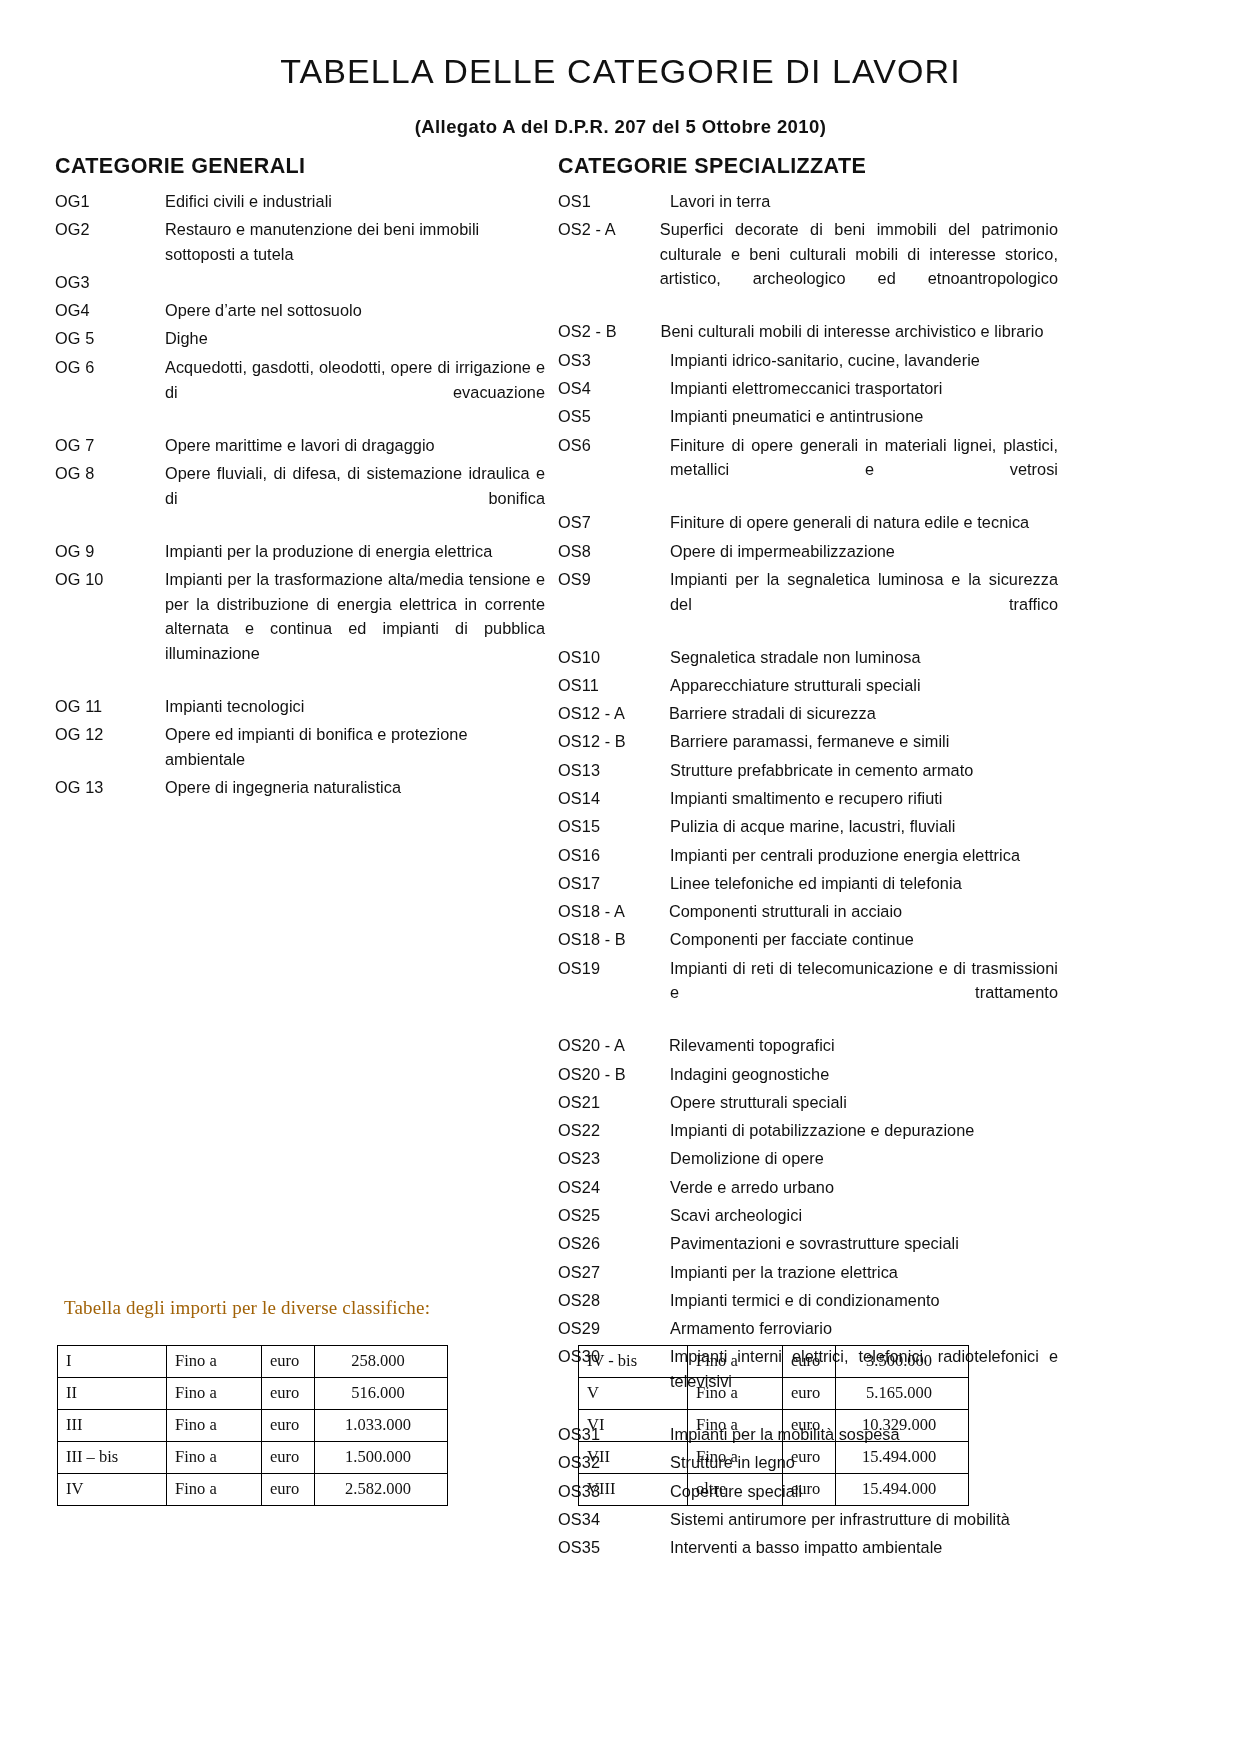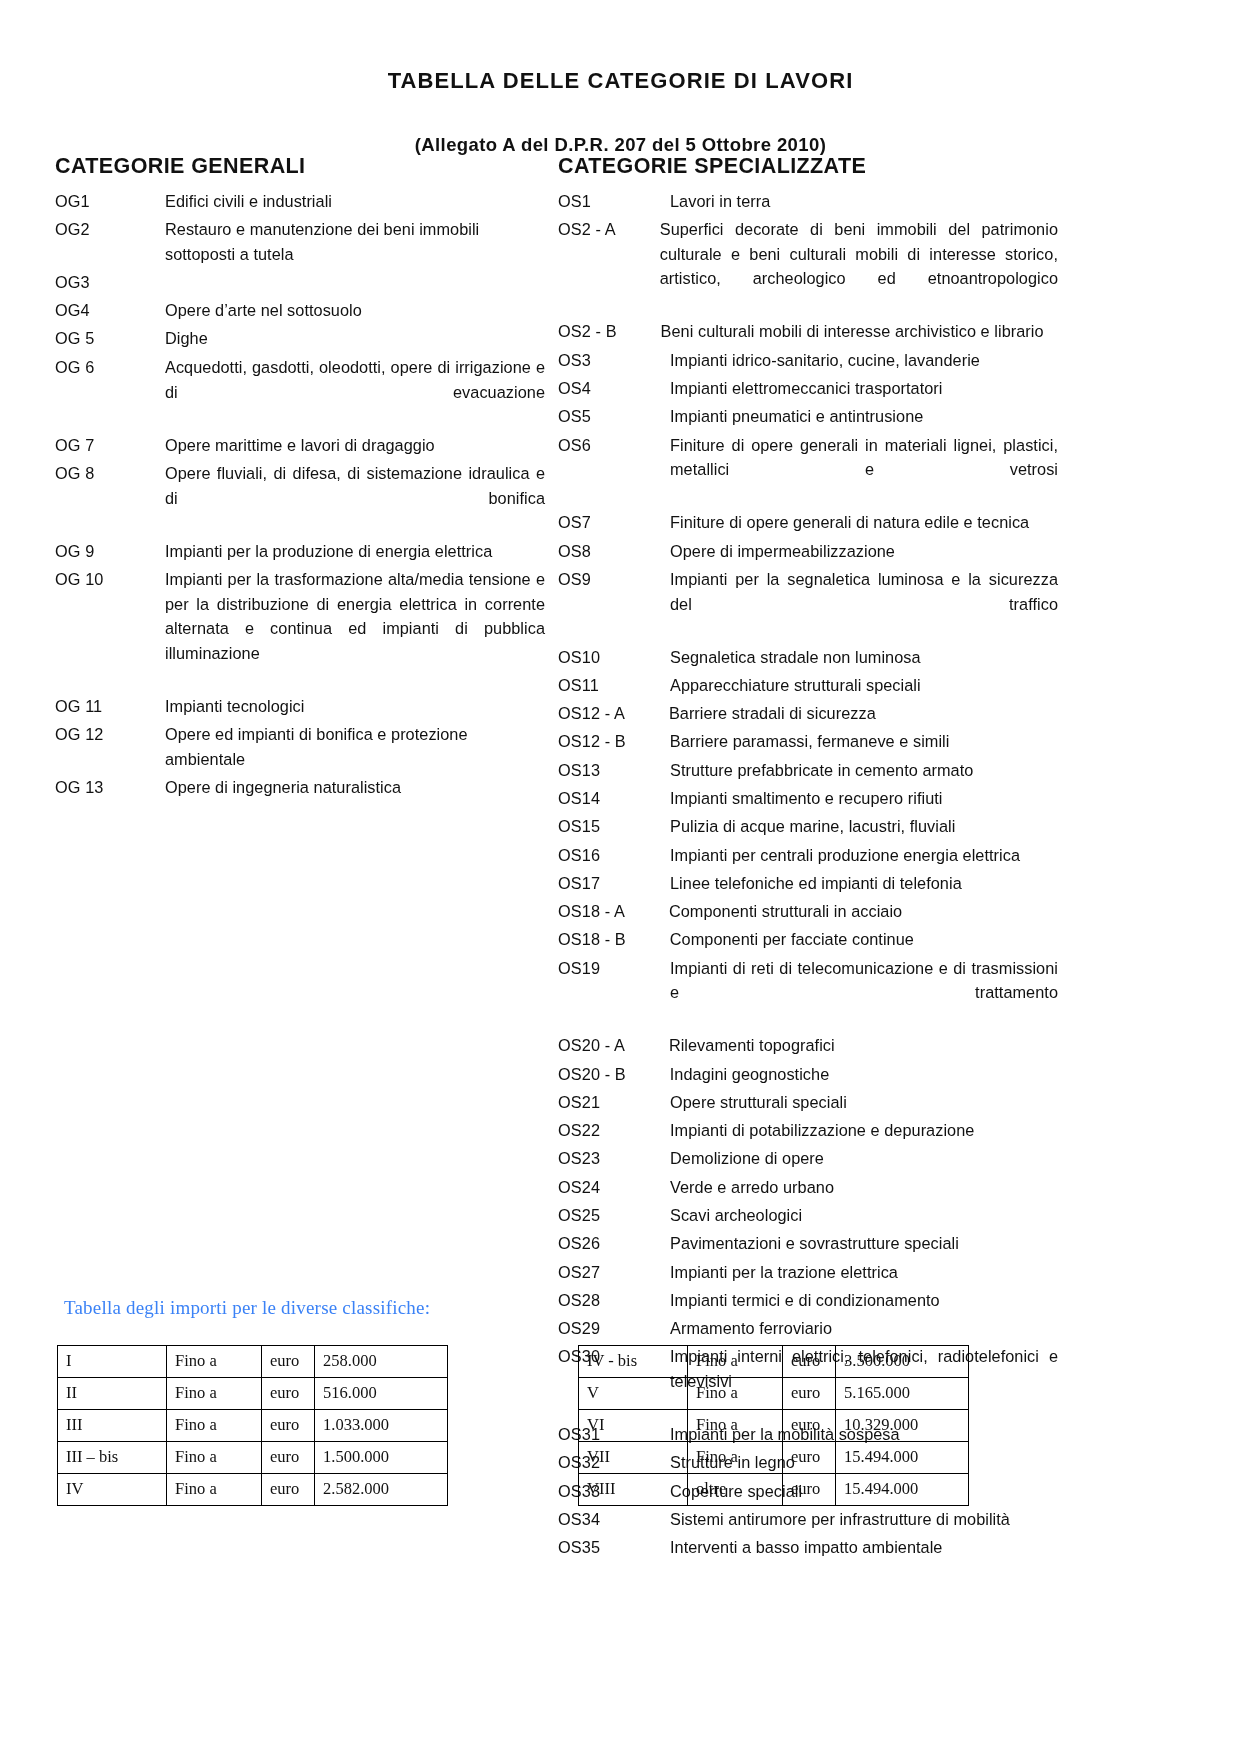--- a/index.html
+++ b/index.html
@@ -23,25 +23,25 @@
     box-sizing: border-box;
     padding: 0;
   }
 
   
   .title-block {
     text-align: center;
     padding-top: 52px;
   }
   .doc-title {
-    font-size: 22px;
-    font-weight: bold;
+    font-size: 34px;
+    font-weight: normal;
     letter-spacing: 1.1px;
     line-height: 1.15;
-    margin: 16px;
+    margin: 0;
   }
   .doc-subtitle {
     font-size: 18.5px;
     font-weight: bold;
     letter-spacing: 0.4px;
     margin: 0;
     padding-top: 25px;
   }
 
   
@@ -103,41 +103,41 @@
   }
 
   
   .importi-caption {
     position: absolute;
     left: 64px;
     top: 1297px;
     font-family: "Liberation Serif", serif;
     font-size: 19px;
     letter-spacing: 0.2px;
-    color: #3b82f6;
+    color: #a16207;
   }
 
   table.importi {
     position: absolute;
     border-collapse: collapse;
     font-family: "Liberation Serif", serif;
     font-size: 16.5px;
     color: #111111;
   }
   table.importi td {
     border: 1px solid #000000;
     padding: 4px 8px 5px 8px;
     height: 22px;
     vertical-align: middle;
     white-space: nowrap;
   }
   table.importi td.c-class  { width: 92px; }
   table.importi td.c-fino   { width: 78px; }
   table.importi td.c-euro   { width: 40px; padding-right: 4px; }
-  table.importi td.c-amount { width: 110px; text-align: left; padding-right: 14px; }
+  table.importi td.c-amount { width: 110px; text-align: center; padding-right: 14px; }
 
   #importi-left  { left: 57px;  top: 1345px; }
   #importi-right { left: 578px; top: 1345px; }
 </style>
 </head>
 <body>
 
 <div class="page">
 
   <div class="title-block">

